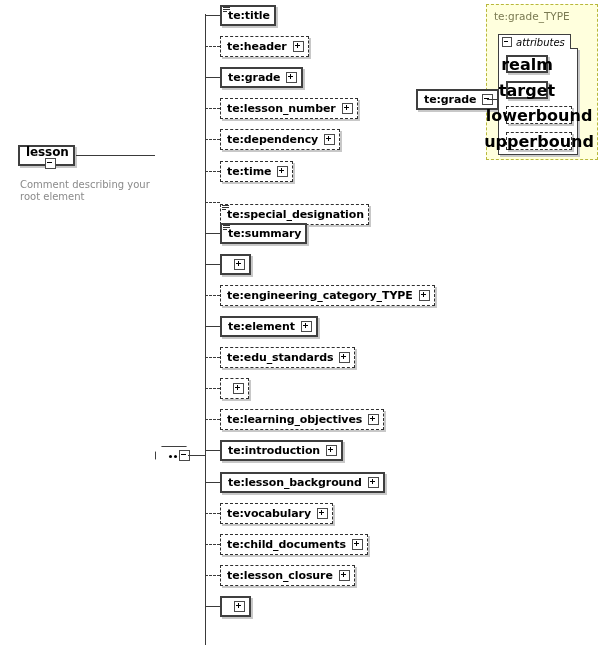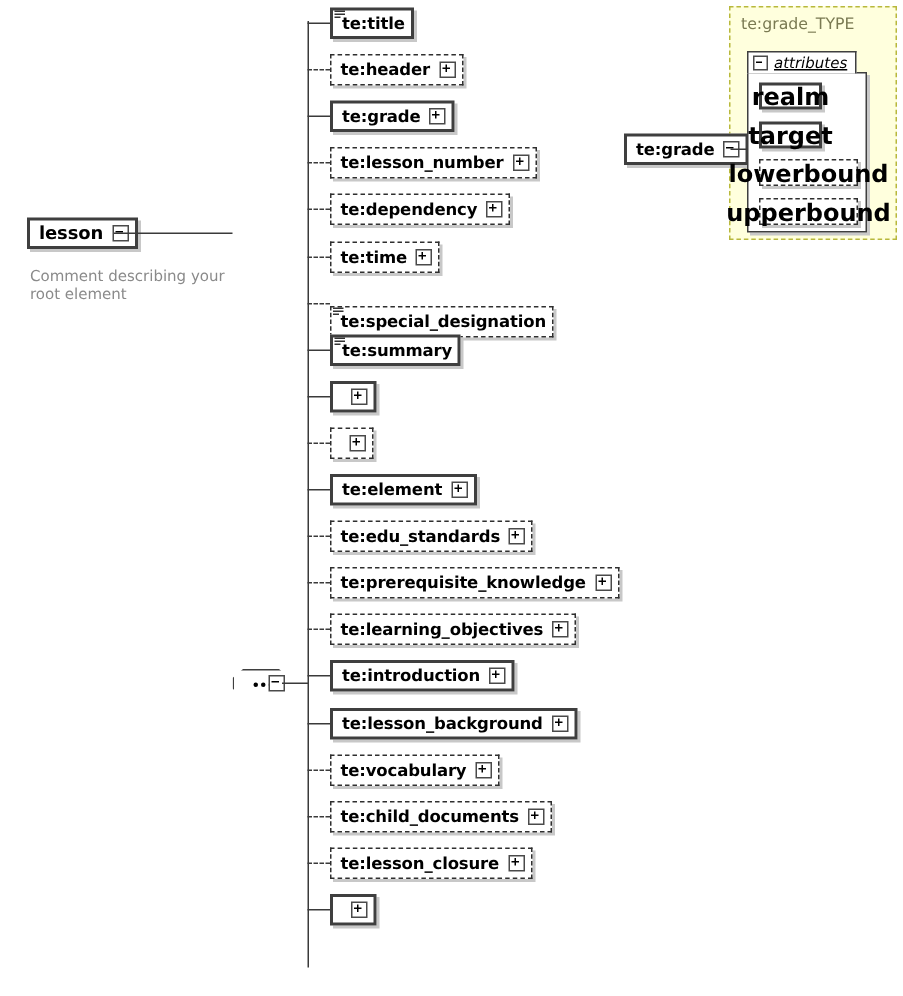--- a/index.html
+++ b/index.html
@@ -63,21 +63,21 @@
     position:absolute;left:1px;top:0px;
     width:7px;height:6px;
     display:block;
   }
   .txtmark i{display:block;height:1px;background:#333;margin-bottom:1px;}
   .txtmark i:nth-child(1){width:7px;}
   .txtmark i:nth-child(2){width:7px;}
   .txtmark i:nth-child(3){width:4px;}
 
   
-  #root-node{left:18px;top:145px;}
+  #root-node{left:18px;top:145px;flex-direction:column;}
   #root-node .lbl{font-size:12px;}
   #root-comment{
     position:absolute;left:20px;top:179px;width:130px;
     font-size:10px;color:#8a8a8a;line-height:12px;
   }
 
   
   #sequence{
     position:absolute;left:155px;top:446px;
     width:38px;height:19px;
@@ -111,21 +111,20 @@
   #attributes-tab{
     position:absolute;left:498px;top:34px;
     height:15px;
     background:#ffffff;
     border:1px solid #3f3f3f;
     border-bottom:none;
     box-sizing:border-box;
     display:flex;align-items:center;
     padding:0 5px 0 3px;
     z-index:3;
-    text-decoration:underline;
   }
   #attributes-tab .atgl{
     width:8px;height:8px;border:1px solid #4a4a4a;background:#fff;position:relative;margin-right:4px;
   }
   #attributes-tab .atgl:before{
     content:"";position:absolute;left:1px;top:3px;width:4px;height:1px;background:#000;
   }
   #attributes-tab .alabel{font-size:10px;font-style:italic;color:#000;}
   #attributes-body{
     position:absolute;left:498px;top:48px;
@@ -226,35 +225,35 @@
           <i></i>
         </span>
         <span class="lbl">te:summary</span>
       </div>
       <div class="hline" style="left: 205px; top: 264px; width: 15px;"></div>
       <div class="node solid" style="left: 220px; top: 254px;">
         <span class="tgl plus"></span>
       </div>
       <div class="dashstub" style="left: 205px; top: 295px; width: 15px;"></div>
       <div class="node dashed" style="left: 220px; top: 285px;">
+        <span class="lbl">te:engineering_category_TYPE</span>
         <span class="tgl plus"></span>
       </div>
       <div class="hline" style="left: 205px; top: 326px; width: 15px;"></div>
       <div class="node solid" style="left: 220px; top: 316px;">
         <span class="lbl">te:element</span>
         <span class="tgl plus"></span>
       </div>
       <div class="dashstub" style="left: 205px; top: 357px; width: 15px;"></div>
       <div class="node dashed" style="left: 220px; top: 347px;">
         <span class="lbl">te:edu_standards</span>
         <span class="tgl plus"></span>
       </div>
       <div class="dashstub" style="left: 205px; top: 388px; width: 15px;"></div>
       <div class="node dashed" style="left: 220px; top: 378px;">
-        <span class="lbl">te:prerequisite_knowledge</span>
         <span class="tgl plus"></span>
       </div>
       <div class="dashstub" style="left: 205px; top: 419px; width: 15px;"></div>
       <div class="node dashed" style="left: 220px; top: 409px;">
         <span class="lbl">te:learning_objectives</span>
         <span class="tgl plus"></span>
       </div>
       <div class="hline" style="left: 205px; top: 450px; width: 15px;"></div>
       <div class="node solid" style="left: 220px; top: 440px;">
         <span class="lbl">te:introduction</span>

